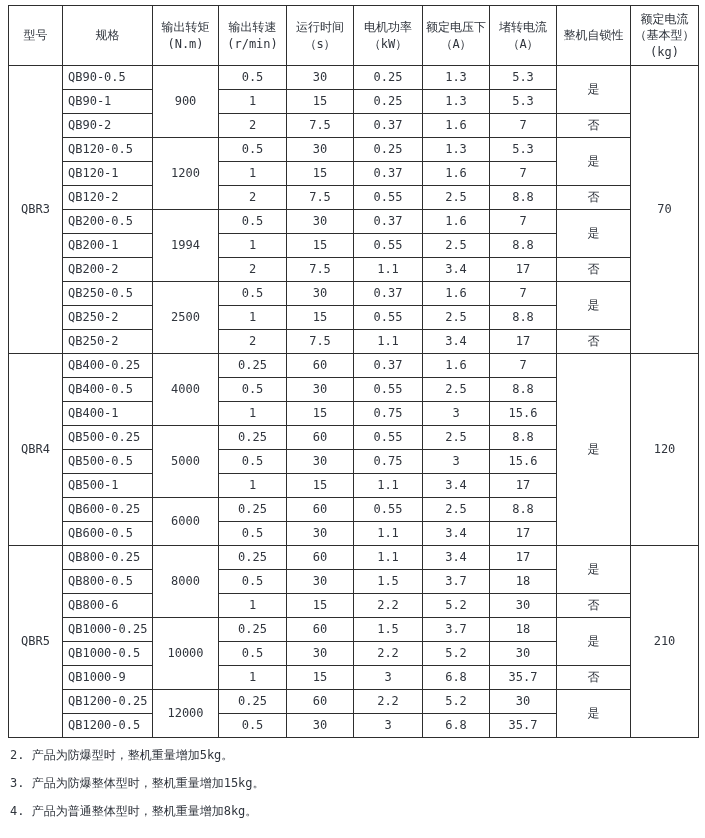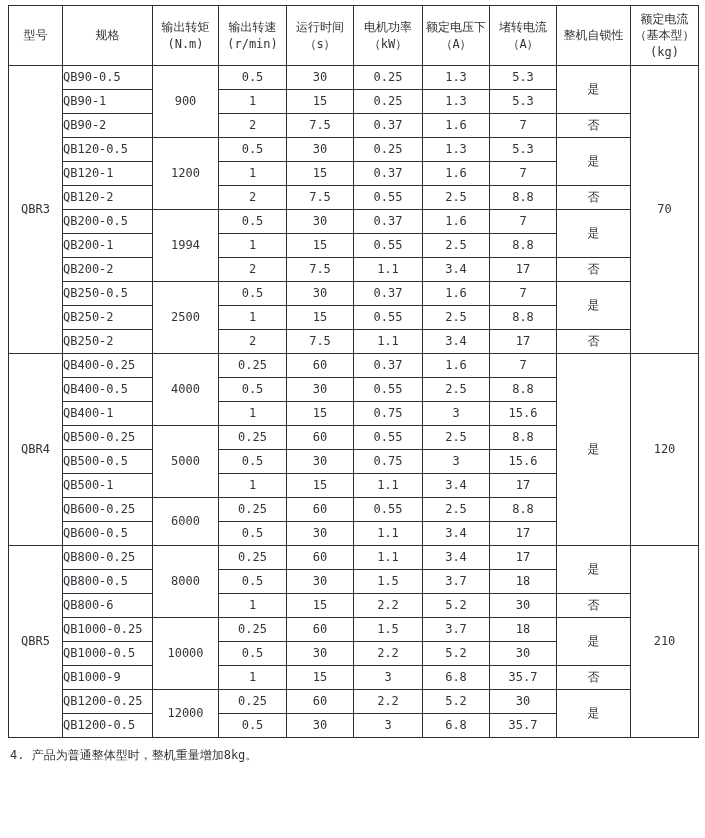--- a/index.html
+++ b/index.html
@@ -29,20 +29,21 @@
     font-weight: normal;
     padding: 0;
     line-height: 1.35;
     overflow: hidden;
   }
   .spec-table thead tr { height: 60px; }
   .spec-table th { white-space: pre-line; }
   .spec-table tbody tr { height: 24px; }
   .spec-table td.spec {
     text-align: left;
+    padding-left: 5px;
   }
   .notes {
     position: absolute;
     left: 10px; top: 741px;
     width: 690px;
   }
   .note {
     font-size: 12px;
     height: 28px;
     line-height: 28px;
@@ -341,16 +342,18 @@
           <td>0.5</td>
           <td>30</td>
           <td>3</td>
           <td>6.8</td>
           <td>35.7</td>
         </tr>
       </tbody>
   </table>
 
   <div class="notes">
+    <div class="note">2. 产品为防爆型时，整机重量增加5kg。</div>
+    <div class="note">3. 产品为防爆整体型时，整机重量增加15kg。</div>
     <div class="note">4. 产品为普通整体型时，整机重量增加8kg。</div>
   </div>
 
 </div>
 
 </body></html>

